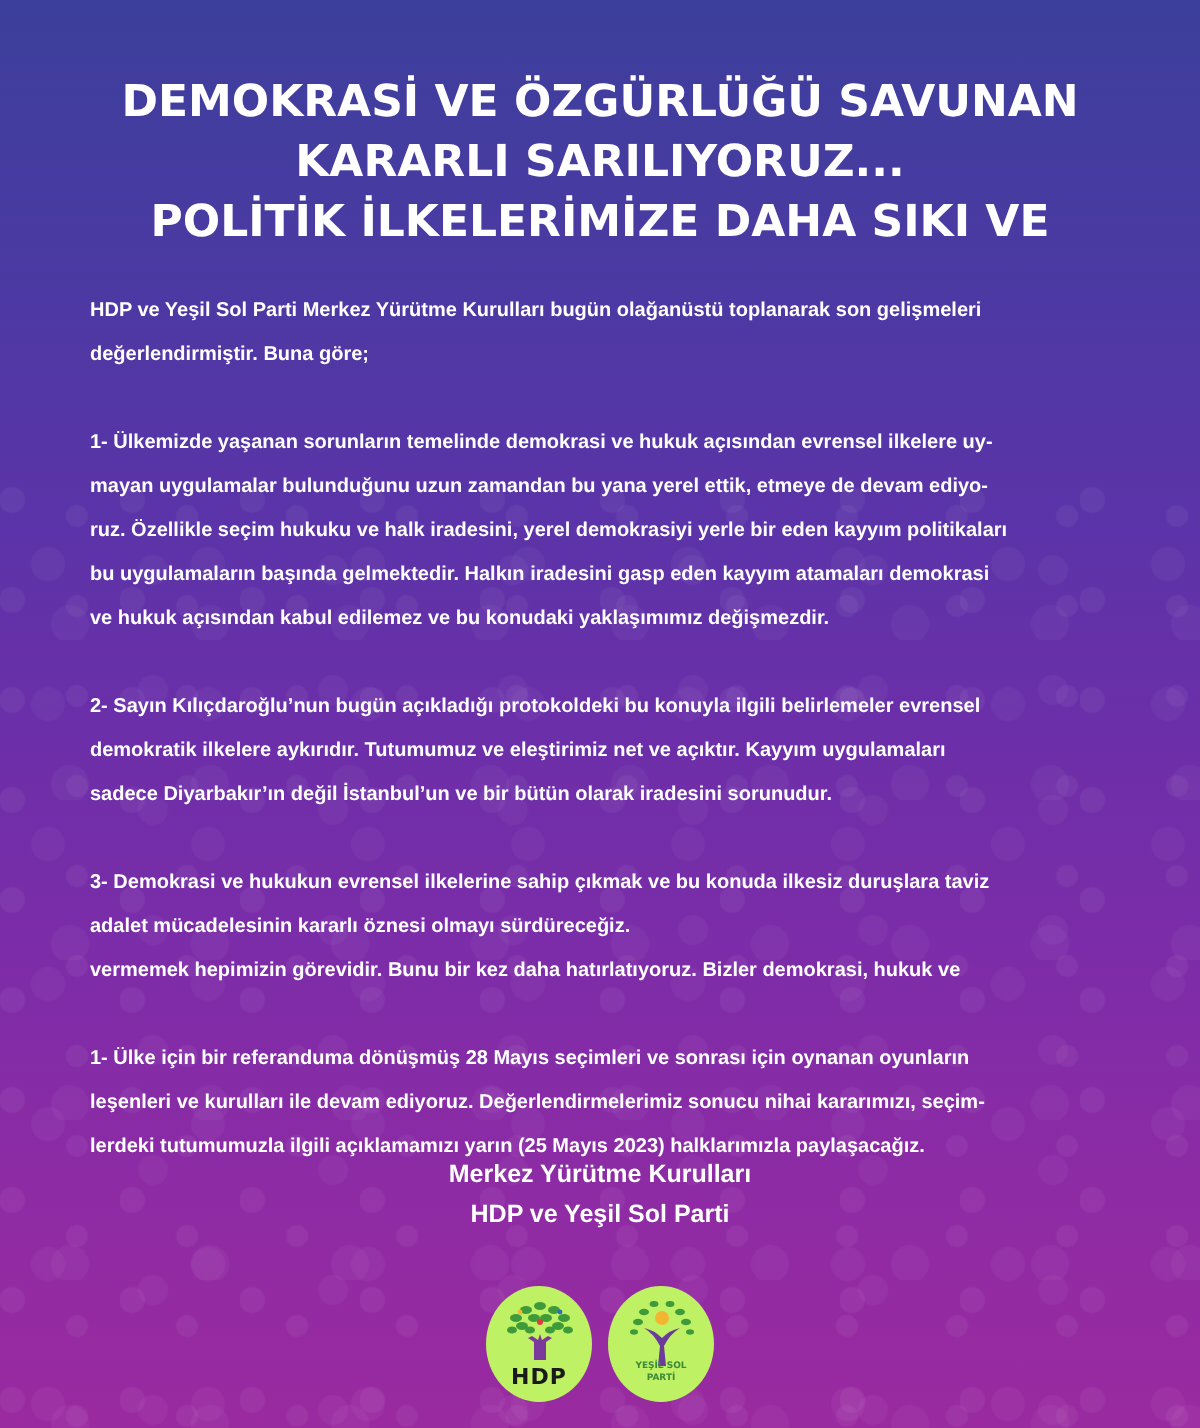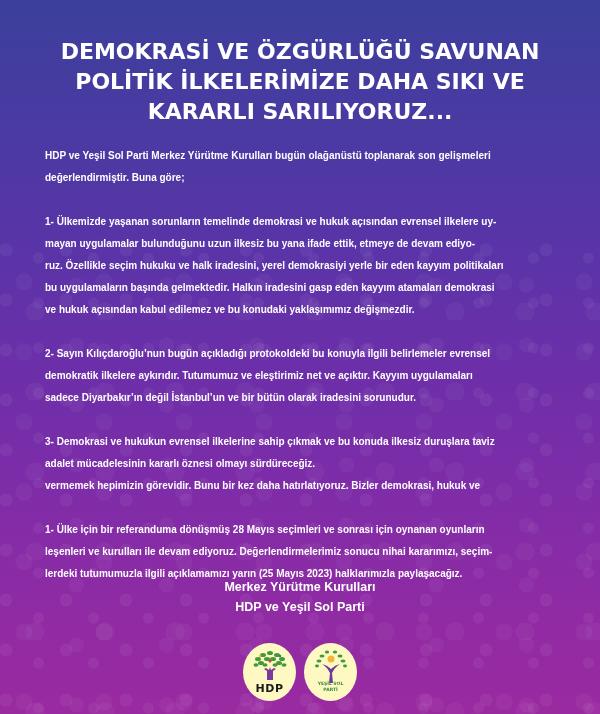--- a/index.html
+++ b/index.html
@@ -69,21 +69,21 @@
       top: 643px;
       left: 0;
       width: 600px;
       display: flex;
       justify-content: center;
       gap: 8px;
     }
     .logo {
       width: 53px;
       height: 58px;
-      background: #fef9c3;
+      background: #bef264;
       border-radius: 50%;
       position: relative;
       display: flex;
       flex-direction: column;
       align-items: center;
       justify-content: flex-end;
       overflow: hidden;
     }
     .logo svg { position: absolute; top: 4px; left: 50%; transform: translateX(-50%); }
     .logo .logo-label {
@@ -97,33 +97,33 @@
     .logo-hdp .logo-label { font-size: 11px; letter-spacing: 0.5px; }
     .logo-ysp .logo-label { font-size: 4.5px; color: #3b8a3a; line-height: 6px; margin-bottom: 8px; }
   </style>
 </head>
 <body>
 
 <div class="crowd-texture"></div>
 
 <div class="headline">
   <div>DEMOKRASİ VE ÖZGÜRLÜĞÜ SAVUNAN</div>
+  <div>KARARLI SARILIYORUZ...</div>
   <div>POLİTİK İLKELERİMİZE DAHA SIKI VE</div>
-  <div>KARARLI SARILIYORUZ...</div>
 </div>
 
 <div class="body-text">
   <div class="para">
     <span class="line">HDP ve Yeşil Sol Parti Merkez Yürütme Kurulları bugün olağanüstü toplanarak son gelişmeleri</span>
     <span class="line">değerlendirmiştir. Buna göre;</span>
   </div>
 
   <div class="para">
     <span class="line">1- Ülkemizde yaşanan sorunların temelinde demokrasi ve hukuk açısından evrensel ilkelere uy-</span>
-    <span class="line">mayan uygulamalar bulunduğunu uzun ilkesiz bu yana ifade ettik, etmeye de devam ediyo-</span>
+    <span class="line">mayan uygulamalar bulunduğunu uzun zamandan bu yana yerel ettik, etmeye de devam ediyo-</span>
     <span class="line">ruz. Özellikle seçim hukuku ve halk iradesini, yerel demokrasiyi yerle bir eden kayyım politikaları</span>
     <span class="line">bu uygulamaların başında gelmektedir. Halkın iradesini gasp eden kayyım atamaları demokrasi</span>
     <span class="line">ve hukuk açısından kabul edilemez ve bu konudaki yaklaşımımız değişmezdir.</span>
   </div>
 
   <div class="para">
     <span class="line">2- Sayın Kılıçdaroğlu’nun bugün açıkladığı protokoldeki bu konuyla ilgili belirlemeler evrensel</span>
     <span class="line">demokratik ilkelere aykırıdır. Tutumumuz ve eleştirimiz net ve açıktır. Kayyım uygulamaları</span>
     <span class="line">sadece Diyarbakır’ın değil İstanbul’un ve bir bütün olarak iradesini sorunudur.</span>
   </div>

